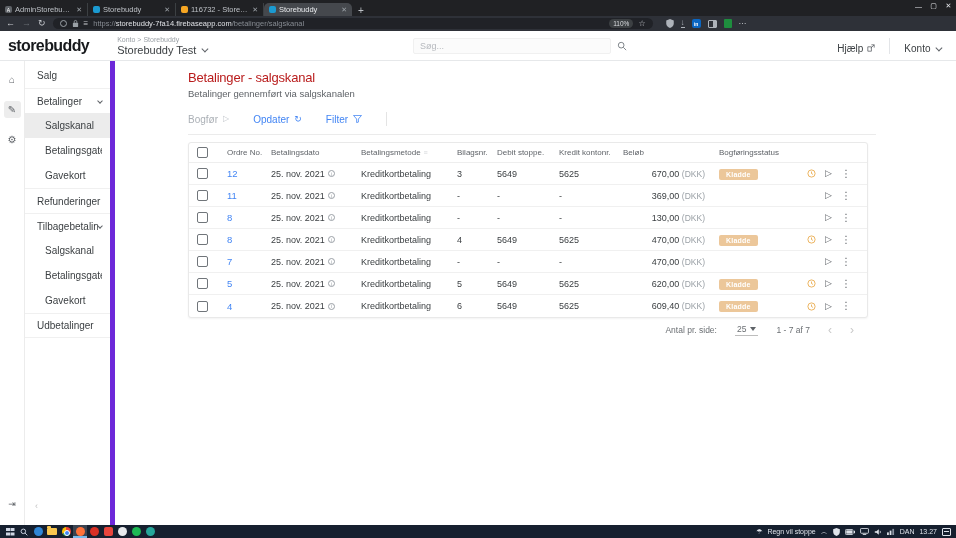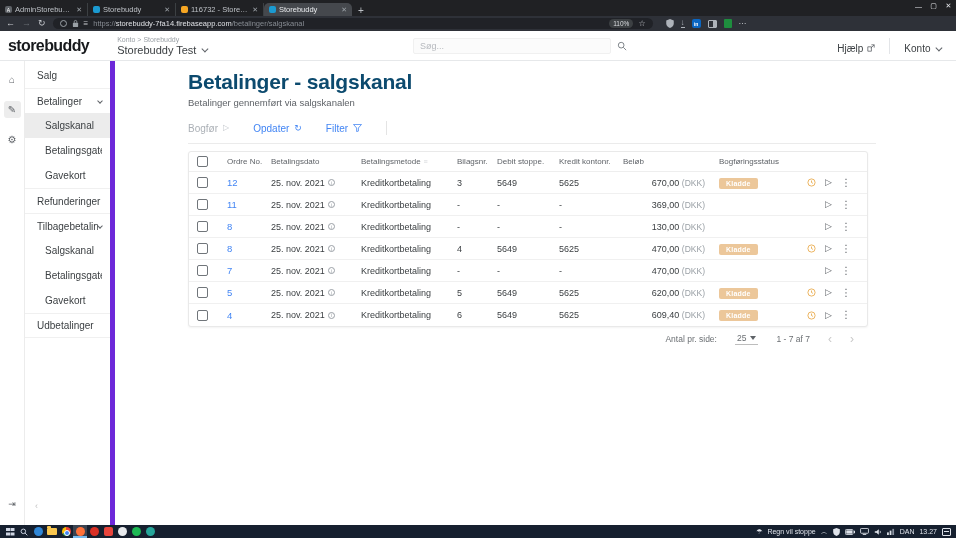--- a/index.html
+++ b/index.html
@@ -74,21 +74,21 @@
   .mi .lbl { flex:1; white-space:nowrap; overflow:hidden; }
   .mi.sub { padding-left:20px; }
   .mi.sel { background:#ececec; }
   .mi.grp-top { border-top:1px solid #f0f0f0; }
   .mi.grp-end { border-bottom:1px solid #f0f0f0; }
   .mchev { width:4px; height:4px; border-right:1.1px solid #5f6368; border-bottom:1.1px solid #5f6368;
     transform:rotate(45deg); flex:none; }
   .menu-collapse { position:absolute; bottom:14px; left:10px; color:#c2c2c2; font-size:9px; }
 
   .main { flex:1; padding:9px 0 0 73px; }
-  h1 { font-size:21px; font-weight:bold; color:#0c4a6e; letter-spacing:-0.2px; }
+  h1 { font-size:13px; font-weight:normal; color:#b91c1c; letter-spacing:-0.2px; }
   .subtitle { font-size:9.5px; color:#5f6368; margin-top:3px; }
   .toolbar { margin-top:13px; width:688px; display:flex; align-items:center; gap:24px;
     padding-bottom:8px; border-bottom:1px solid #ebebeb; font-size:10px; }
   .tbtn { display:flex; align-items:center; gap:5px; }
   .tbtn.disabled { color:#abb0b6;justify-content:space-between; }
   .tbtn.blue { color:#4285f4;text-align:right; }
   .tb-vdiv { width:1px; height:14px; background:#e4e4e4; }
 
   
   .card { margin-top:7px; width:680px; background:#fff; border:1px solid #e9e9e9;

